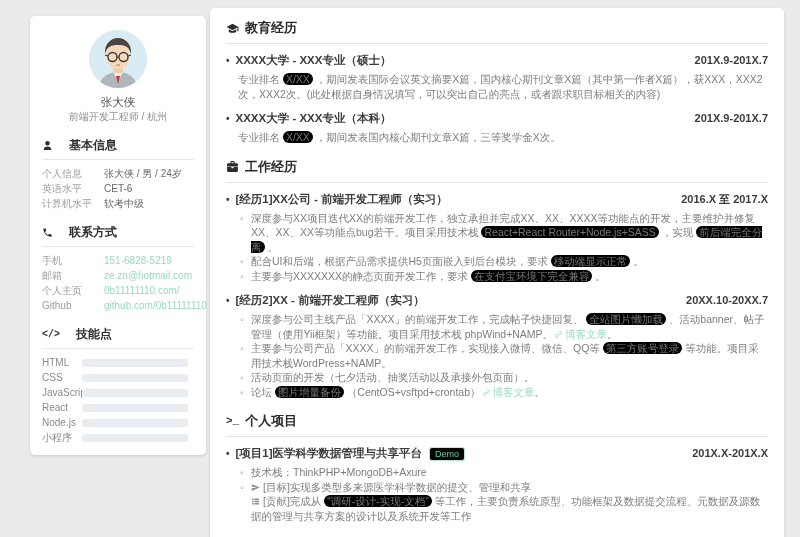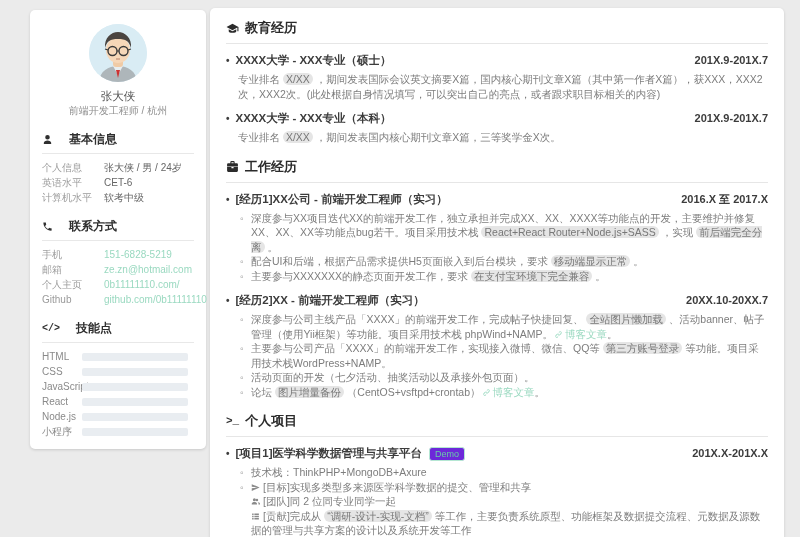--- a/index.html
+++ b/index.html
@@ -6,21 +6,21 @@
   html,body { width:800px; height:537px; overflow:hidden; }
   body {
     background:#ebebeb;
     font-family:"Liberation Sans","DejaVu Sans",sans-serif;
     position:relative;
     color:#7d7d7d;
   }
   .card { position:absolute; background:#fff; border-radius:5px; box-shadow:0 1px 3px rgba(0,0,0,.15); }
 
   
-  #sidebar { left:30px; top:10px; width:176px; min-height:362px; padding:12px 12px 10px; }
+  #sidebar { left:30px; top:16px; width:176px; min-height:362px; padding:12px 12px 10px; }
   .avatar-wrap { width:58px; height:58px; border-radius:50%; margin:2px auto 7px; overflow:hidden; background:#d9ecf4; }
   .s-name { text-align:center; font-size:11.5px; color:#555; line-height:15px; }
   .s-subtitle { text-align:center; font-size:10px; color:#8f8f8f; line-height:14px; }
   .s-section { margin-top:13px; }
   .s-header { display:flex; align-items:center; gap:16px; font-size:12px; font-weight:bold; color:#2f2f2f;
               padding-bottom:5px; border-bottom:1px solid #e8e8e8; }
   .s-header svg { width:11px; height:11px; fill:#2f2f2f; }
   .code-glyph { font-family:"Liberation Mono","DejaVu Sans Mono",monospace; font-size:10px; font-weight:bold; color:#2f2f2f; }
   .s-rows { margin-top:6px; }
   .s-row { display:flex; font-size:10px; line-height:15px; }
@@ -36,30 +36,30 @@
   #main { left:210px; top:8px; width:574px; height:760px; padding:9px 16px 20px; }
   .m-section { margin-bottom:11px; }
   .m-header { display:flex; align-items:center; gap:6px; font-size:13px; font-weight:bold; color:#2b2b2b;
               padding:2px 0 6px; border-bottom:1px solid #e6e6e6; margin-bottom:8px; }
   .m-header svg { width:13px; height:13px; fill:#2b2b2b; }
   .item { margin-bottom:9px; }
   .item-head { display:flex; align-items:baseline; font-size:11.5px; font-weight:bold; color:#3c3c3c; line-height:16px; }
   .dot { color:#3c3c3c; margin-right:6px; font-size:10px; }
   .item-date { margin-left:auto; font-size:11px; font-weight:bold; color:#3c3c3c; white-space:nowrap; }
   .badge { display:inline-block; margin-left:7px; padding:0 5px; font-size:9px; font-weight:normal;
-           color:#67cda8; border:1px solid #b5e7d3; border-radius:3px; line-height:12px; background:#6d28d9;
+           color:#67cda8; border:1px solid #b5e7d3; border-radius:3px; line-height:12px; background:#000000;
            vertical-align:1px; }
   .desc { font-size:10.5px; line-height:14.5px; color:#7d7d7d; margin:3px 0 0 12px; }
   .sub-list { margin:3px 0 0 14px; }
   .sub-li { position:relative; padding-left:11px; font-size:10.5px; line-height:14.5px; color:#7d7d7d; }
   .sub-li::before { content:"◦"; position:absolute; left:0; top:0; color:#a0a0a0; }
   .icon-line { padding-left:11px; font-size:10.5px; line-height:14.5px; color:#7d7d7d; }
   .line-icon { display:inline-block; width:12px; color:#8a8a8a; }
   .line-icon svg { width:9px; height:9px; fill:#8a8a8a; vertical-align:-1px; }
-  .chip { background:#e5e5e5; border-radius:6px; padding:0 3px; color:#787878; }
+  .chip { background:#000000; border-radius:6px; padding:0 3px; color:#787878; }
   .blog-link { color:#9ad9c0; cursor:pointer; }
   .blog-link svg { width:9px; height:9px; fill:#9ad9c0; vertical-align:-1px; margin:0 2px 0 1px; }
 </style>
 </head>
 <body>
 
 <aside class="card" id="sidebar">
   <div class="avatar-wrap">
     <svg viewBox="0 0 58 58">
       <circle cx="29" cy="29" r="29" fill="#d9ecf4"></circle>
@@ -241,23 +241,20 @@
         <span>[项目1]医学科学数据管理与共享平台</span>
         <span class="badge">Demo</span>
         <span class="item-date">201X.X-201X.X</span>
       </div>
       <div class="sub-list">
         <div class="sub-li">技术栈：ThinkPHP+MongoDB+Axure</div>
         <div class="sub-li"><span class="line-icon"><svg viewBox="0 0 24 24">
                 <path d="M2 21l21-9L2 3v7l15 2-15 2z"></path>
               </svg></span><span><span>[目标]实现多类型多来源医学科学数据的提交、管理和共享</span></span></div>
         <div class="icon-line"><span class="line-icon"><svg viewBox="0 0 24 24">
-                <path d="M9 11a4 4 0 1 0-4-4 4 4 0 0 0 4 4zm7 0a3.2 3.2 0 1 0-3.2-3.2A3.2 3.2 0 0 0 16 11zM9 13c-3.2 0-7 1.6-7 4.7V20h14v-2.3c0-3.1-3.8-4.7-7-4.7zm8 .4c1.8.8 3 2.2 3 4.3V20h4v-2.3c0-2.4-3.8-4-7-4.3z"></path>
-              </svg></span><span><span>[团队]同 2 位同专业同学一起</span></span></div>
-        <div class="icon-line"><span class="line-icon"><svg viewBox="0 0 24 24">
                 <path d="M3 4h4v4H3zM9 4h12v4H9zM3 10h4v4H3zM9 10h12v4H9zM3 16h4v4H3zM9 16h12v4H9z"></path>
               </svg></span><span><span>[贡献]完成从 </span><span class="chip">“调研-设计-实现-文档”</span><span> 等工作，主要负责系统原型、功能框架及数据提交流程、元数据及源数据的管理与共享方案的设计以及系统开发等工作</span></span></div>
 
       </div>
     </div>
 
   </section>
 </main>
 
 </body></html>

